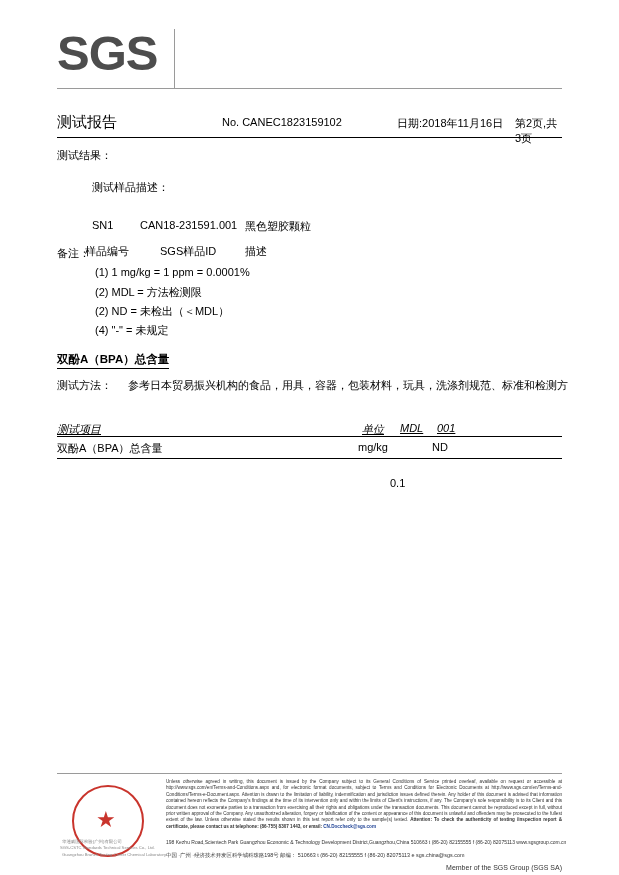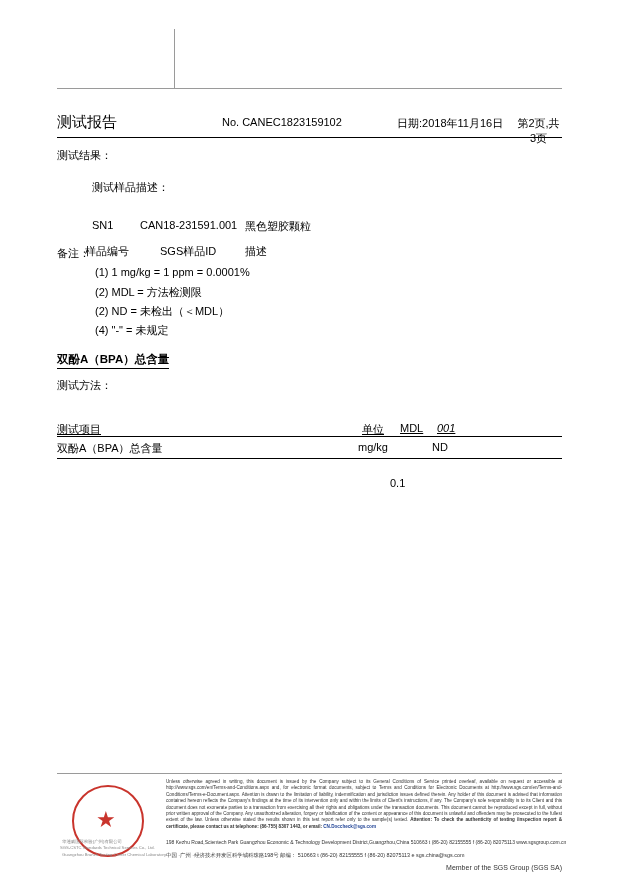--- a/index.html
+++ b/index.html
@@ -50,21 +50,20 @@
     background: #9a9a9a;
   }
 
   
   .title-row {
     position: absolute;
     left: 57px;
     top: 113px;
     width: 505px;
     height: 22px;
-    text-align: center;
   }
   .doc-title {
     position: absolute;
     left: 0;
     top: 0;
     font-size: 15px;
     color: #000;
   }
   .doc-no {
     position: absolute;
@@ -133,20 +132,21 @@
   }
 
   .t-method { left: 57px; top: 378px; }
   .method-l1 { left: 128px; top: 378px; }
   .method-l2 { left: 128px; top: 396px; }
 
   
   .res-head {
     top: 422px;
     font-size: 11px;
+    font-style: italic;
   }
   .rh-item { left: 57px; text-decoration: underline; }
   .rh-unit { left: 362px; text-decoration: underline; text-align: center; }
   .rh-mdl  { left: 400px; text-decoration: underline; }
   .rh-001  { left: 437px; text-decoration: underline; font-style: italic; }
 
   .res-row { top: 441px; font-size: 11px; }
   .rr-item { left: 57px; }
   .rr-unit { left: 358px; }
   .rr-mdl  { left: 390px; margin-top: 36px; }
@@ -267,20 +267,23 @@
     top: 864px;
     font-size: 7px;
     color: #333;
   }
 </style>
 </head>
 <body>
 
 <div class="page">
 
+  <div class="sgs-logo-wrap">
+    <div class="sgs-logo">SGS</div>
+  </div>
   <div class="logo-tick"></div>
   <div class="logo-rule"></div>
 
   <div class="title-row">
     <div class="doc-title">测试报告</div>
     <div class="doc-no">No. CANEC1823159102</div>
     <div class="doc-date">日期:2018年11月16日</div>
     <div class="doc-page">第2页,共3页</div>
   </div>
   <div class="title-rule"></div>
@@ -299,20 +302,21 @@
 
   <div class="t t-remark">备注：</div>
   <div class="t note note1">(1) 1 mg/kg = 1 ppm = 0.0001%</div>
   <div class="t note note2">(2) MDL = 方法检测限</div>
   <div class="t note note3">(2) ND = 未检出（＜MDL）</div>
   <div class="t note note4">(4) "-" = 未规定</div>
 
   <div class="t section-title">双酚A（BPA）总含量</div>
 
   <div class="t t-method">测试方法：</div>
+  <div class="t method-l1">参考日本贸易振兴机构的食品，用具，容器，包装材料，玩具，洗涤剂规范、标准和检测方</div>
 
   <div class="t res-head rh-item">测试项目</div>
   <div class="t res-head rh-unit">单位</div>
   <div class="t res-head rh-mdl">MDL</div>
   <div class="t res-head rh-001">001</div>
 
   <div class="res-rule-top"></div>
 
   <div class="t res-row rr-item">双酚A（BPA）总含量</div>
   <div class="t res-row rr-unit">mg/kg</div>

